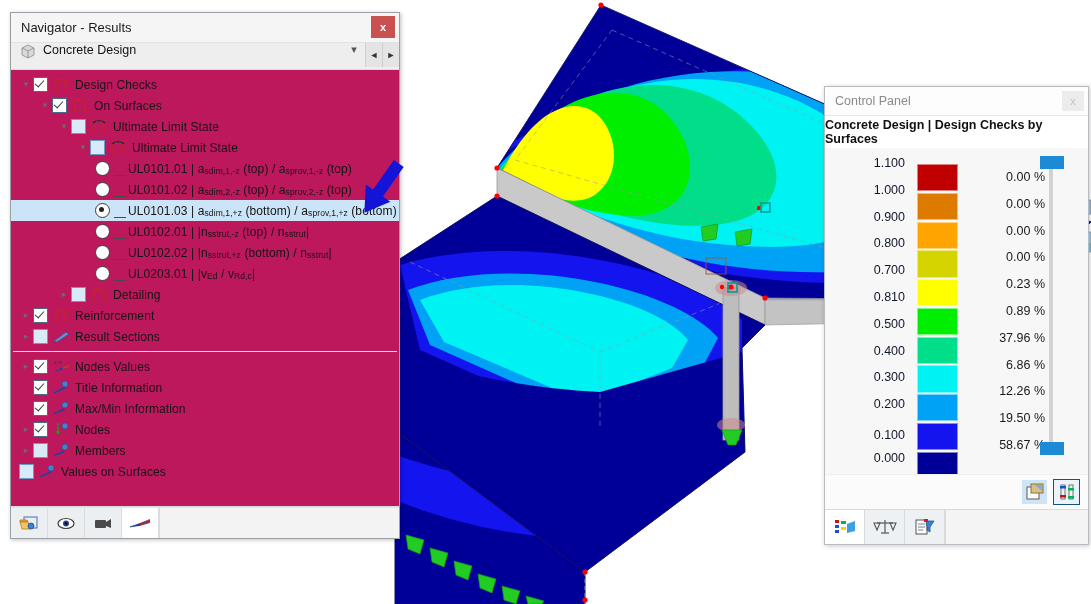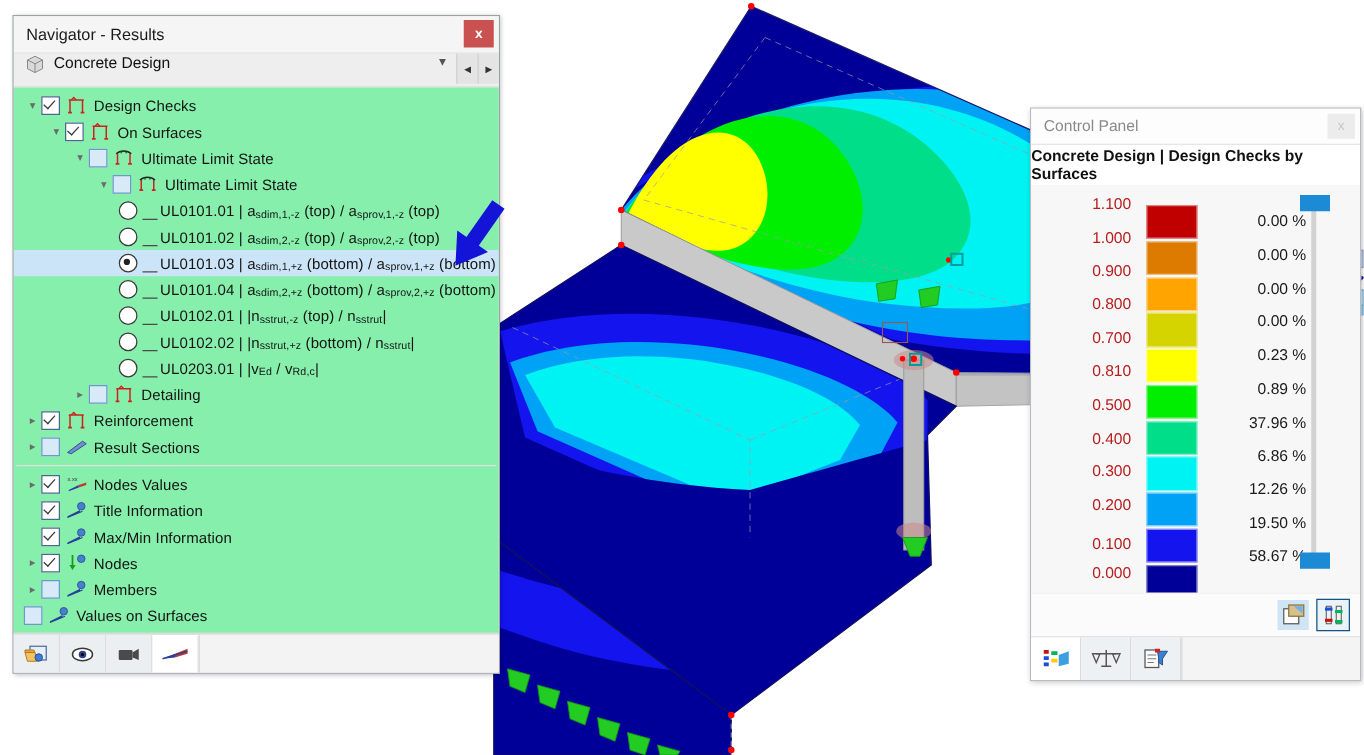--- a/index.html
+++ b/index.html
@@ -35,21 +35,21 @@
     display:flex;padding-left:8px;position:relative;
   }
   #nav-combo .cb-icon{width:18px;height:16px;margin-right:6px;flex:0 0 18px;}
   #nav-combo .cb-text{font-size:12.5px;color:#111;flex:1;}
   #nav-combo .chev{width:22px;text-align:center;color:#555;font-size:11px;cursor:pointer;}
   #nav-combo .navbtn{
     width:16px;height:24px;display:flex;align-items:center;justify-content:center;
     font-size:9px;color:#333;background:#e4e4e4;border-left:1px solid #cfcfcf;cursor:pointer;
   }
   #nav-tree{
-    flex:1 1 auto;background:#86efac;overflow:hidden;position:relative;
+    flex:1 1 auto;background:#be185d;overflow:hidden;position:relative;
     padding-top:4px;border-bottom:1px solid #dcdcdc;
   }
   .row{height:21px;display:flex;align-items:center;white-space:nowrap;position:relative;}
   .row.sel{background:#cce4f7;}
   .expander{width:14px;flex:0 0 14px;text-align:center;color:#6b6b6b;font-size:9px;cursor:pointer;line-height:1;}
   .expander.open::before{content:"\25BE";}
   .expander.closed::before{content:"\25B8";}
   .cbx{
     width:13px;height:13px;flex:0 0 13px;border:1px solid #4a6a8a;background:#fff;
     margin-right:5px;position:relative;cursor:pointer;
@@ -102,21 +102,21 @@
     color:#c6c6c6;font-size:11px;display:flex;align-items:center;justify-content:center;cursor:pointer;
   }
   #cp-subtitle{
     flex:0 0 31px;height:31px;background:#ffffff;display:flex;align-items:center;
     justify-content:center;font-size:12.5px;font-weight:bold;color:#111;
     border-bottom:1px solid #ffffff;
   }
   #cp-body{flex:1 1 auto;background:#f7f7f7;position:relative;overflow:hidden;}
   #legend{position:absolute;left:0;top:8px;width:100%;height:300px;}
   .lg-scale{position:absolute;left:14px;top:0;width:66px;}
-  .lg-val{position:absolute;right:0;font-size:12.5px;color:#b91c1c;text-align:right;}
+  .lg-val{position:absolute;right:0;font-size:12.5px;color:#0f172a;text-align:right;}
   .lg-swatches{position:absolute;left:92px;top:8px;width:41px;}
   .sw{height:25.2px;margin-bottom:1.6px;border:1px solid rgba(255,255,255,.5);}
   .lg-pct{position:absolute;left:150px;top:8px;width:70px;}
   .pct{height:26.8px;line-height:26.8px;font-size:12.5px;color:#1a1a1a;text-align:right;}
   #cp-slider{position:absolute;left:219px;top:12px;width:14px;height:290px;}
   #cp-slider .track{position:absolute;left:5px;top:0;width:4px;height:100%;background:#d2d2d2;border-radius:2px;}
   #cp-slider .handle{position:absolute;left:-4px;width:24px;height:13px;background:#1d8ad6;cursor:pointer;}
   #cp-iconrow{
     flex:0 0 34px;height:34px;background:#fbfbfb;display:flex;align-items:center;
     justify-content:flex-end;padding-right:8px;gap:6px;border-top:1px solid #efefef;
@@ -341,26 +341,20 @@
         <div style="width: 84px; flex: 0 0 auto;"></div>
         <span class="radio"></span>
         <span class="dash"></span>
         <span class="lbl">UL0101.02 | a<span class="sub">s</span><span class="sub">dim,2,-z</span> (top) / a<span class="sub">s</span><span class="sub">prov,2,-z</span> (top)</span>
       </div>
       <div class="row sel">
         <div style="width: 84px; flex: 0 0 auto;"></div>
         <span class="radio on"></span>
         <span class="dash"></span>
         <span class="lbl">UL0101.03 | a<span class="sub">s</span><span class="sub">dim,1,+z</span> (bottom) / a<span class="sub">s</span><span class="sub">prov,1,+z</span> (bottom)</span>
-      </div>
-      <div class="row">
-        <div style="width: 84px; flex: 0 0 auto;"></div>
-        <span class="radio"></span>
-        <span class="dash"></span>
-        <span class="lbl">UL0101.04 | a<span class="sub">s</span><span class="sub">dim,2,+z</span> (bottom) / a<span class="sub">s</span><span class="sub">prov,2,+z</span> (bottom)</span>
       </div>
       <div class="row">
         <div style="width: 84px; flex: 0 0 auto;"></div>
         <span class="radio"></span>
         <span class="dash"></span>
         <span class="lbl">UL0102.01 | |n<span class="sub">s</span><span class="sub">strut,-z</span> (top) / n<span class="sub">s</span><span class="sub">strut</span>|</span>
       </div>
       <div class="row">
         <div style="width: 84px; flex: 0 0 auto;"></div>
         <span class="radio"></span>

